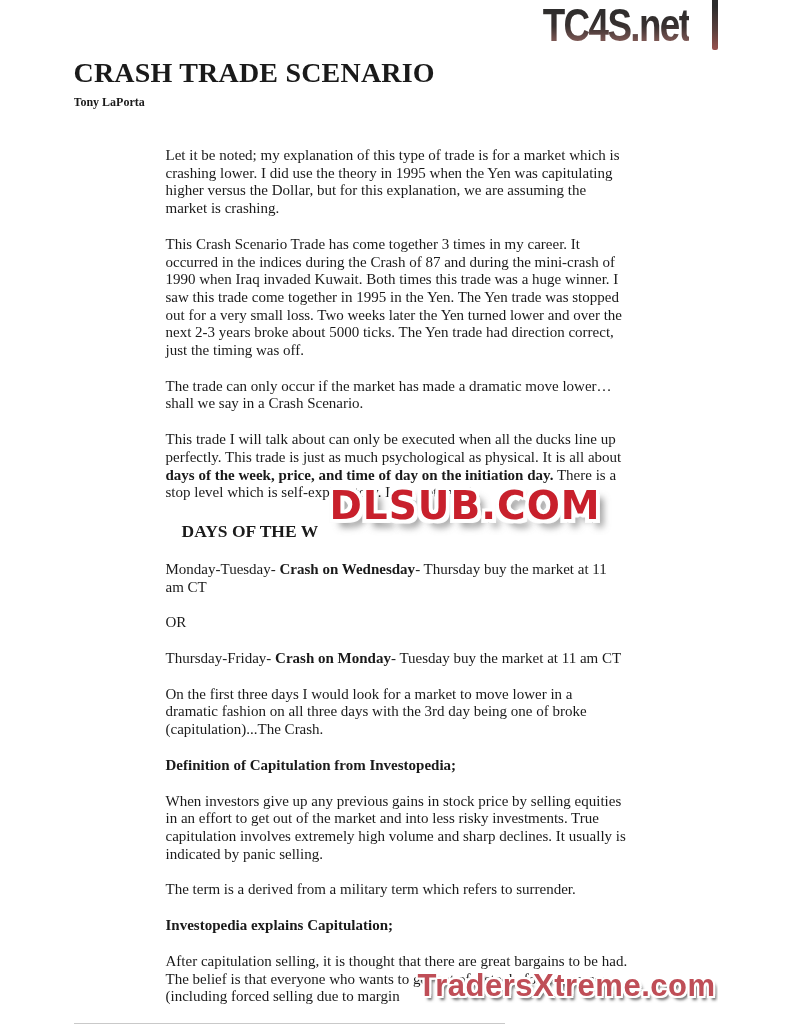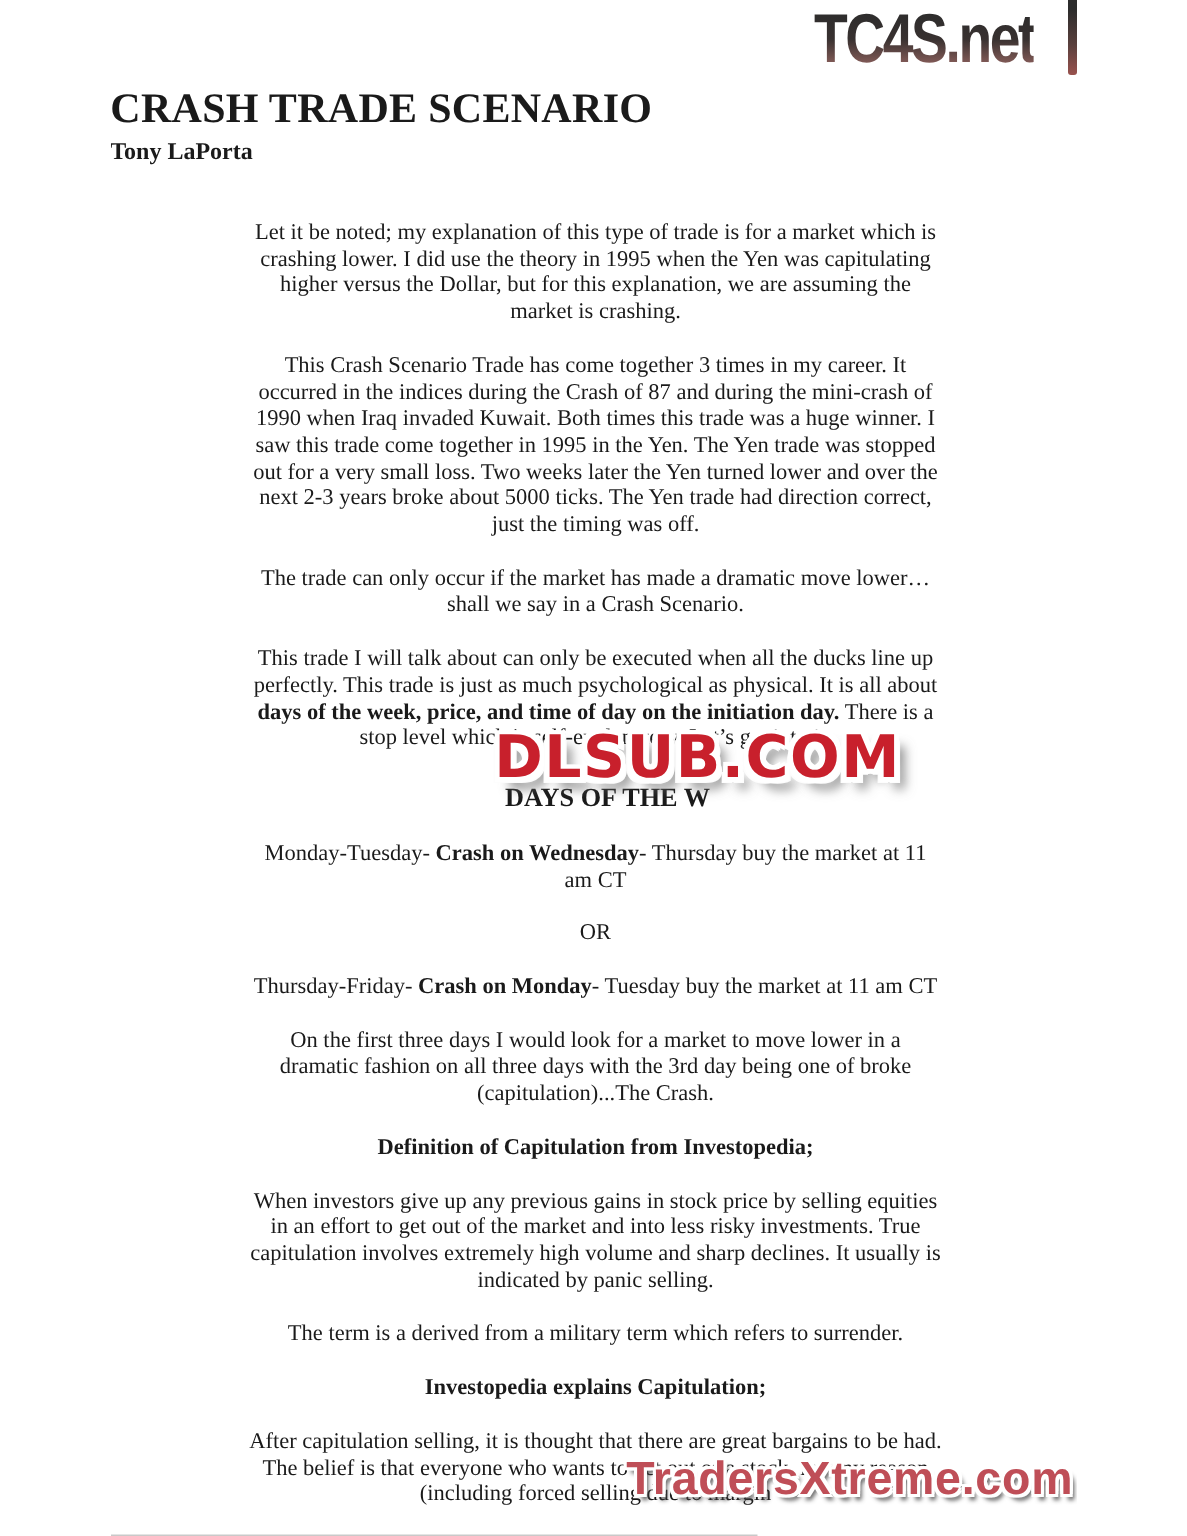--- a/index.html
+++ b/index.html
@@ -36,28 +36,28 @@
     border-radius:0 0 2px 2px;
   }
 
   
   .title-block { padding-top:56px; text-align:left; }
   .doc-title {
     margin:0; font-size:28px; font-weight:bold; line-height:34px;
     letter-spacing:.2px;
   }
   .doc-byline { font-size:17px; font-weight:bold; line-height:23px; }
-  .doc-author { font-size:16px; font-weight:bold; line-height:24px; }
+  .doc-author { font-size:12px; font-weight:bold; line-height:24px; }
 
   
   .doc-body {
     margin:33px 89px 0 92px;
     font-size:15px;
     line-height:17.7px;
-    text-align:center;
+    text-align:left;
   }
   .doc-body p.para { margin:0 0 18px 0; }
   .doc-body h2.section-heading {
     font-size:17.5px; font-weight:bold;
     margin:2px 0 19px 16px; line-height:22px;
     white-space:nowrap;
   }
   .doc-body b { font-weight:bold; }
 
   

